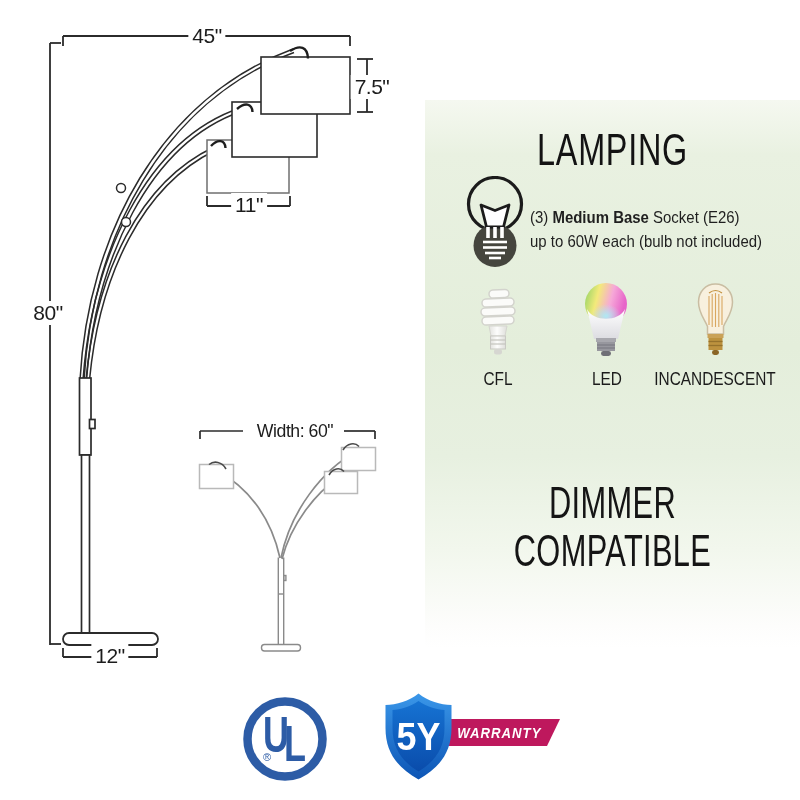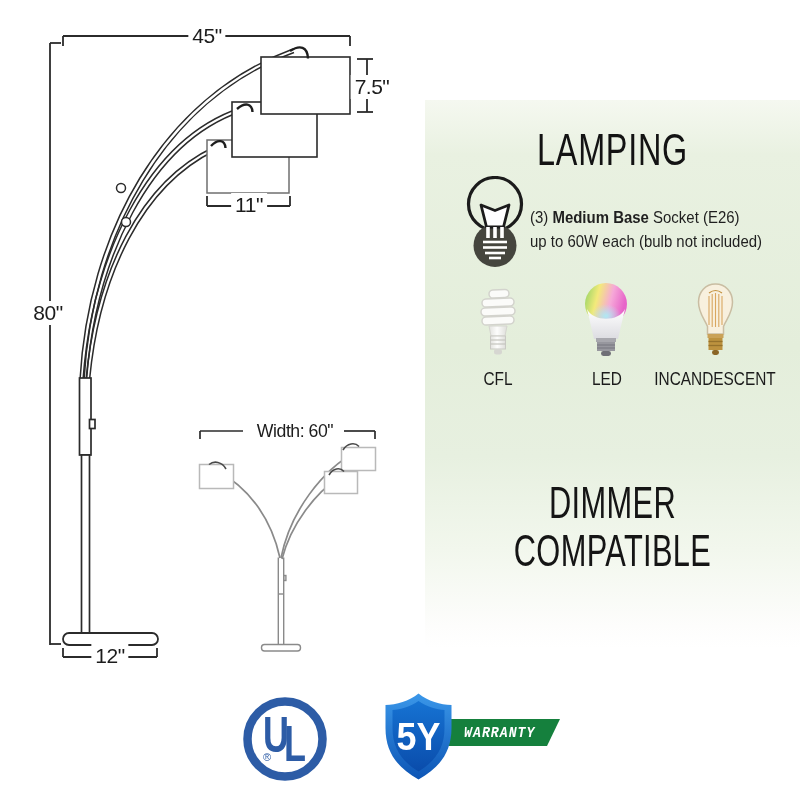--- a/index.html
+++ b/index.html
@@ -22,23 +22,23 @@
                transform:scaleX(0.72);letter-spacing:1px;white-space:nowrap;}
   .socket-text{left:530px;top:206px;font-size:17px;line-height:24px;color:#1f1f1f;
                transform:scaleX(0.88);transform-origin:left top;white-space:nowrap;}
   .socket-text .b{font-weight:bold;}
   .bulb-label{position:absolute;top:369px;transform:translate(-50%,0) scaleX(0.88);
               font-size:17.5px;color:#1b1b1b;white-space:nowrap;}
   .dimmer-text{left:425px;top:479px;width:375px;text-align:center;font-size:44px;line-height:48px;
                color:#151515;transform:scaleX(0.70);letter-spacing:0.5px;white-space:nowrap;}
 
   
-  .ribbon{left:448px;top:719px;width:112px;height:27px;background:#15803d;
+  .ribbon{left:448px;top:719px;width:112px;height:27px;background:#be185d;
           clip-path:polygon(0 0,100% 0,calc(100% - 13px) 100%,0 100%);
-          display:flex;align-items:center;justify-content:center;font-family:Liberation Mono, monospace;}
+          display:flex;align-items:center;justify-content:center;}
   .ribbon-text{font-size:15.5px;font-weight:bold;font-style:italic;color:#ffffff;
                letter-spacing:1.2px;transform:scaleX(0.85);padding-right:10px;white-space:nowrap;}
 </style>
 </head>
 <body>
 
 <div id="stage">
 
   <svg class="abs" style="left:0;top:0" width="800" height="800" viewBox="0 0 800 800">
 

